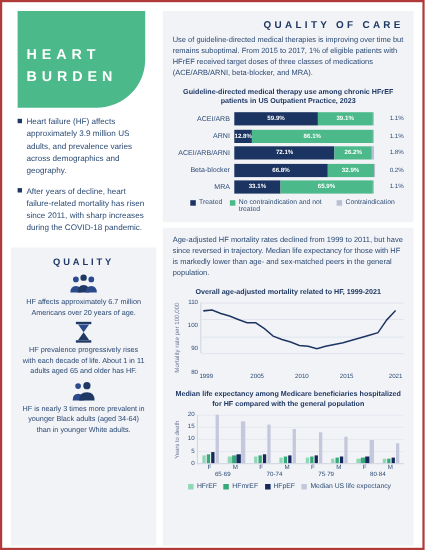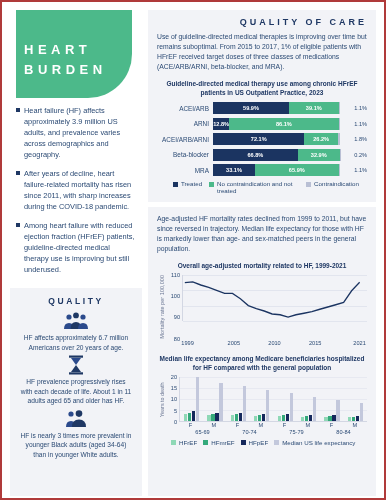--- a/index.html
+++ b/index.html
@@ -311,24 +311,20 @@
       </div>
 
       <div class="bullets">
         <div class="bullet">
           <span class="sq"></span>
           <span class="txt">Heart failure (HF) affects approximately 3.9 million US adults, and prevalence varies across demographics and geography.</span>
         </div>
         <div class="bullet">
           <span class="sq"></span>
           <span class="txt">After years of decline, heart failure-related mortality has risen since 2011, with sharp increases during the COVID-18 pandemic.</span>
-        </div>
-        <div class="bullet">
-          <span class="sq"></span>
-          <span class="txt">Among heart failure with reduced ejection fraction (HFrEF) patients, guideline-directed medical therapy use is improving but still underused.</span>
         </div>
       </div>
 
       <div class="burden-card">
         <div class="burden-title">QUALITY</div>
 
         <div class="burden-item">
           <span class="ic">
             <svg width="30" height="18" viewBox="0 0 30 18">
               <circle cx="8" cy="5" r="2.6" fill="#2b4a8c"></circle>

